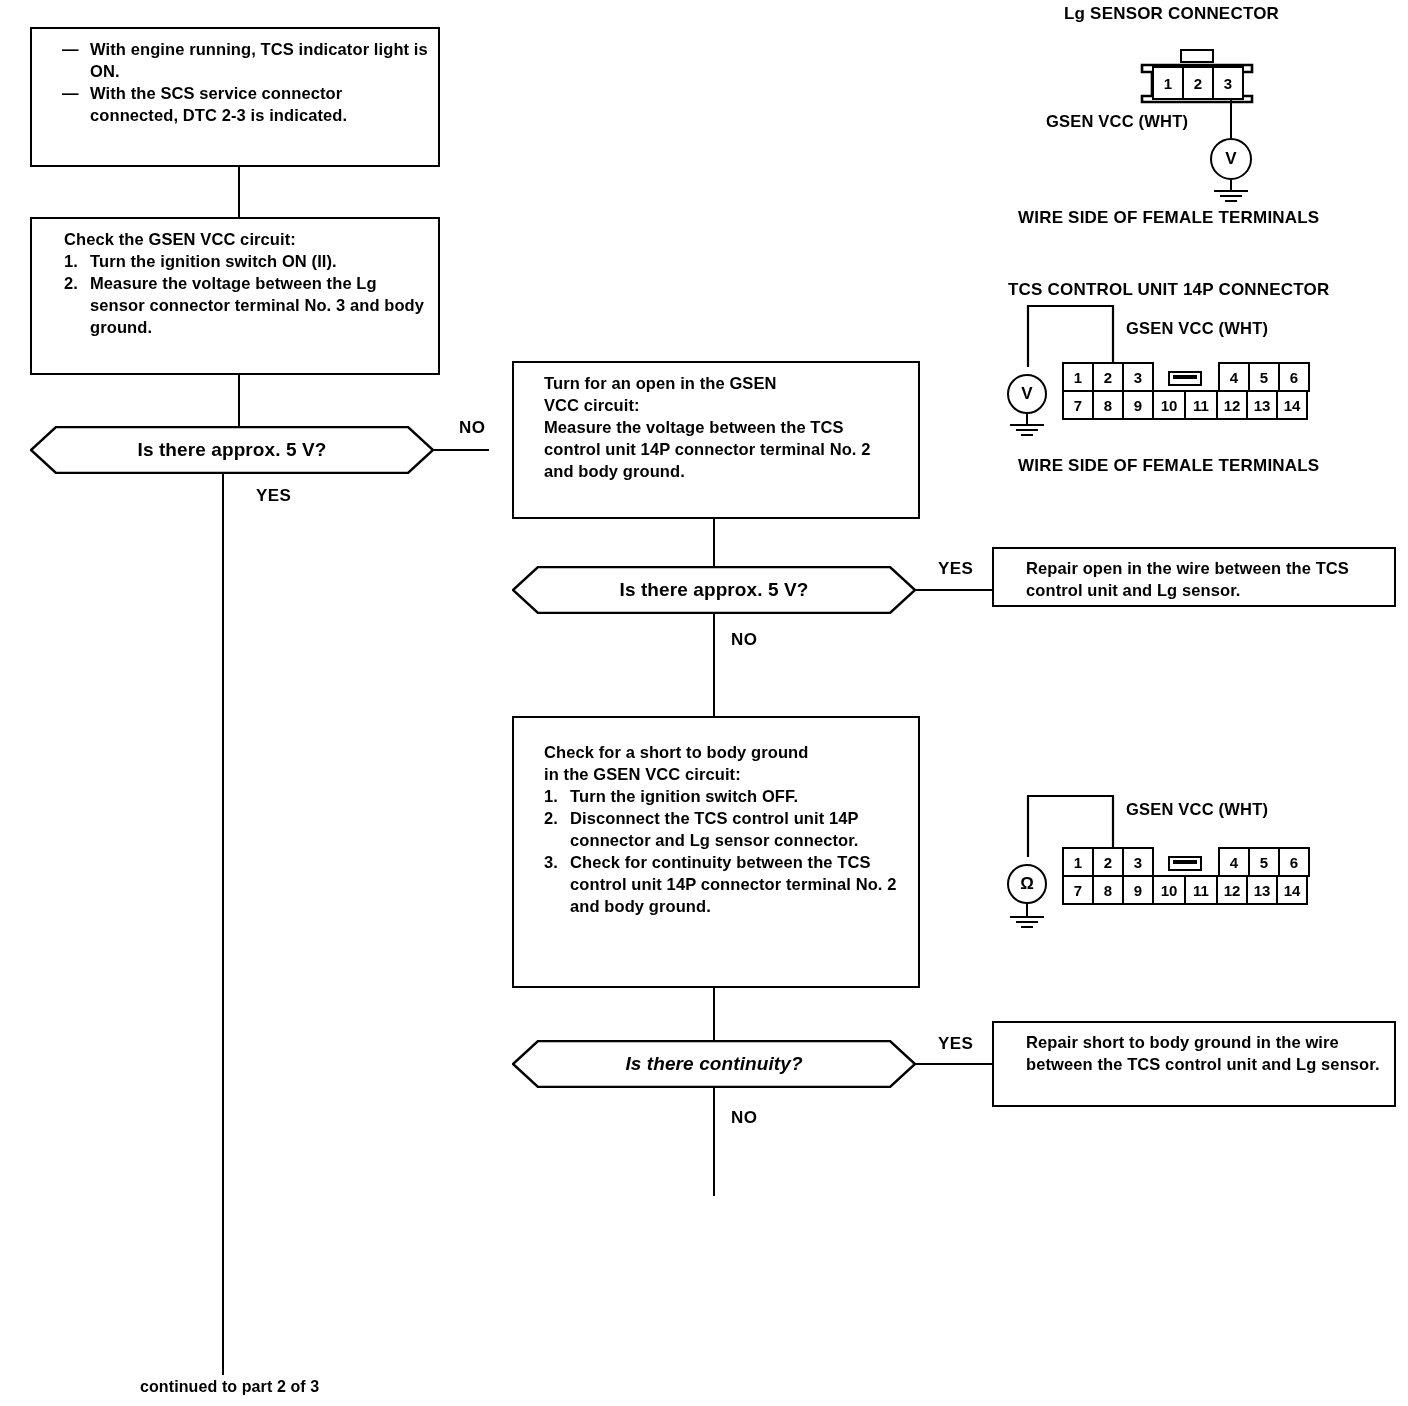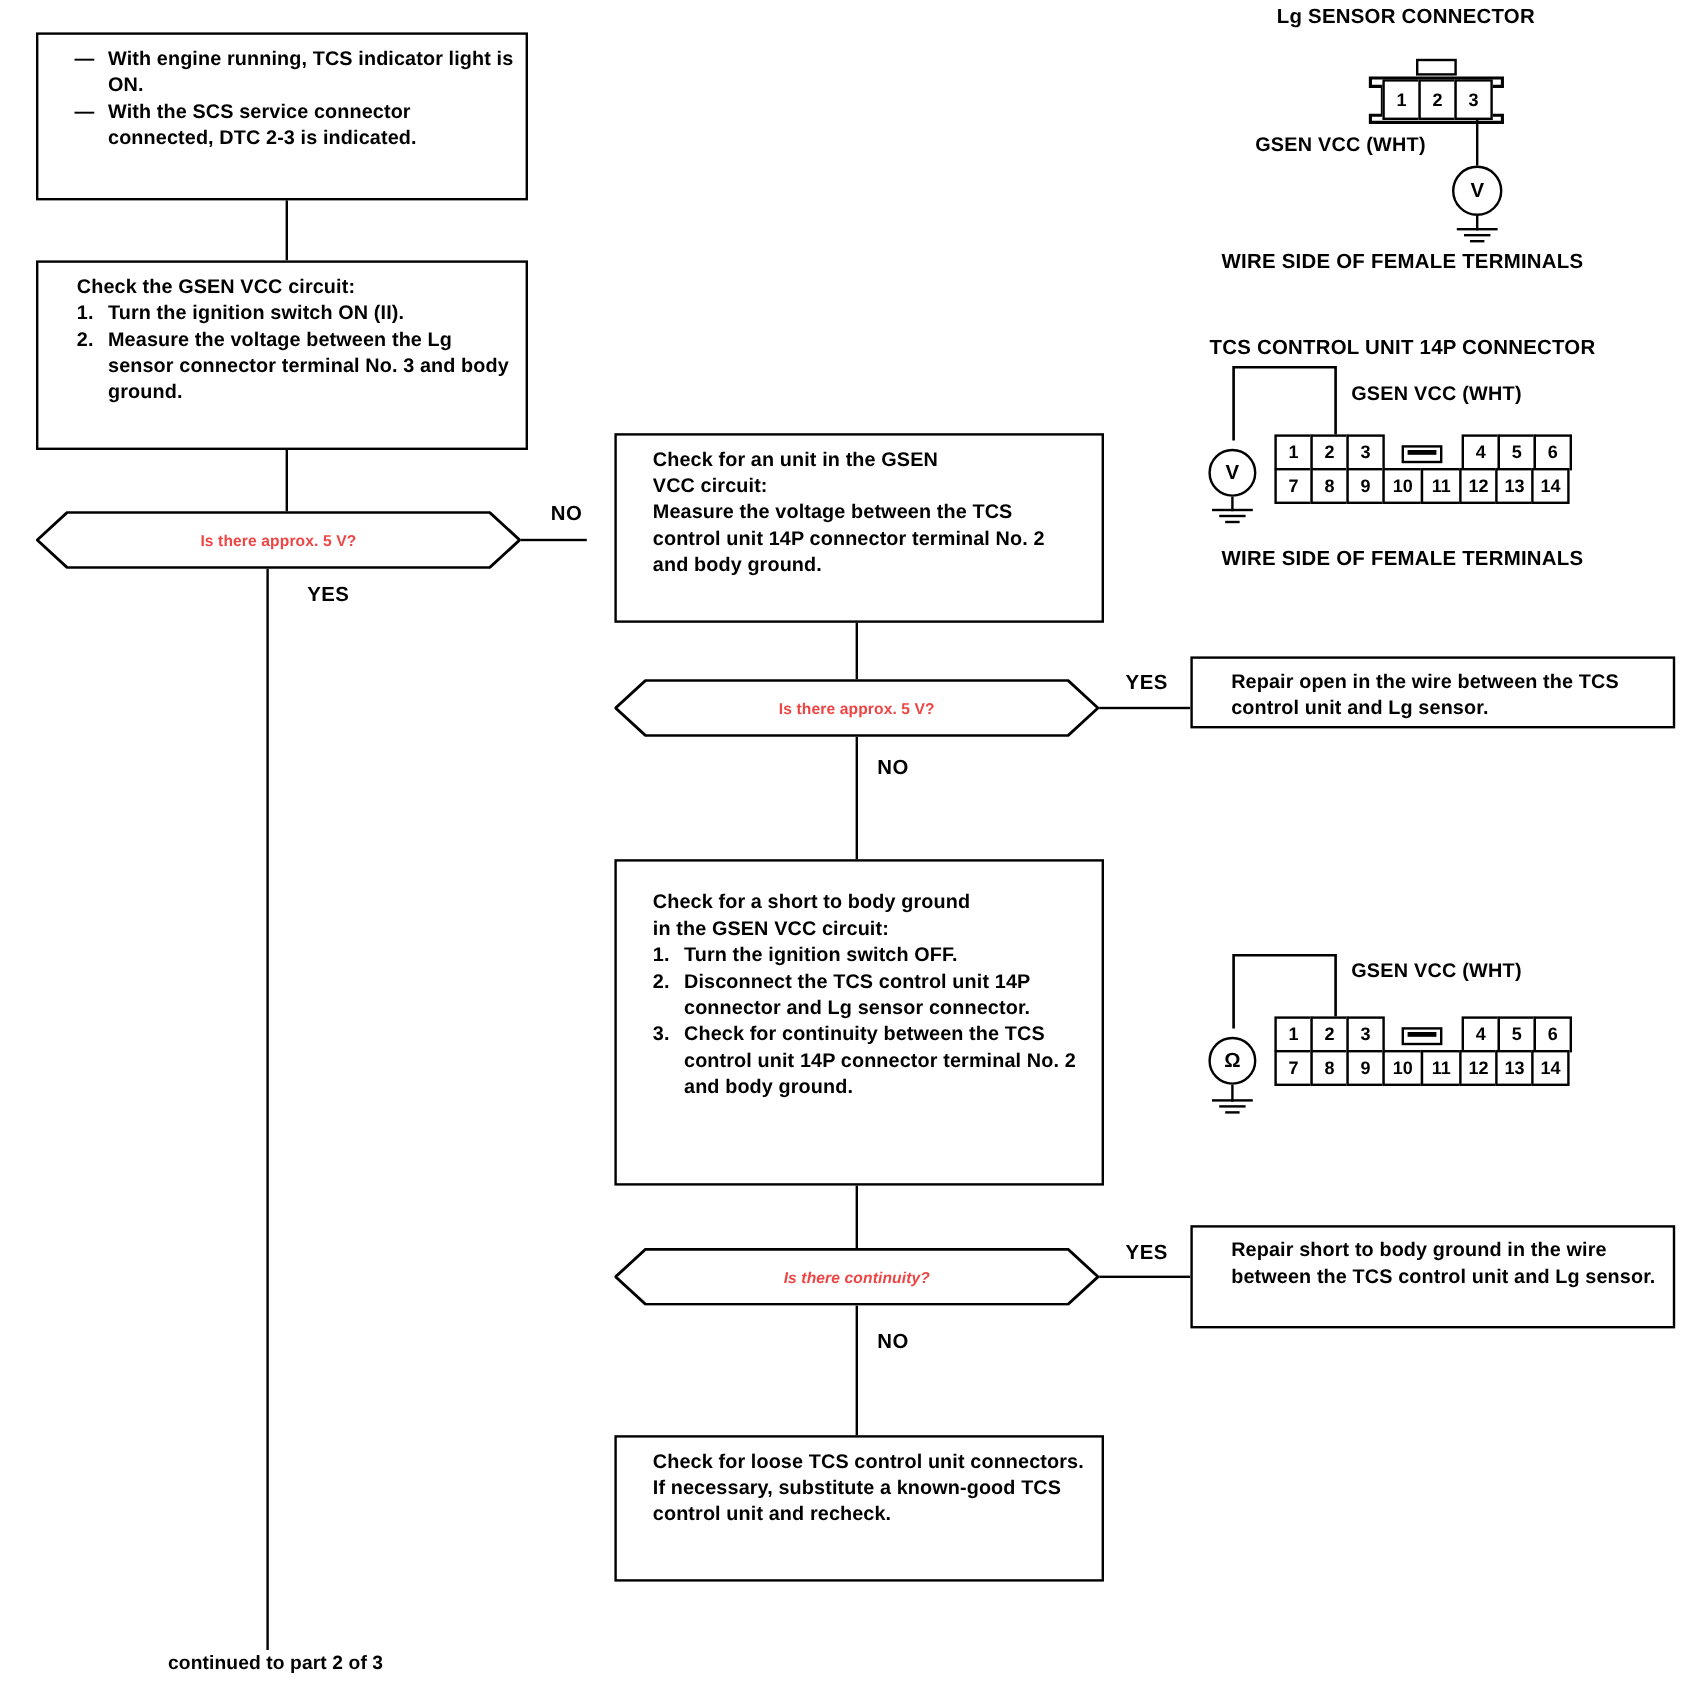--- a/index.html
+++ b/index.html
@@ -34,21 +34,21 @@
   .dlist li{display:flex;margin:0;}
   .dlist li .dash{width:28px;flex:0 0 28px;}
   .dlist li .txt{flex:1 1 auto;}
 
   
   .hex{position:absolute;}
   .hex .hexsvg{position:absolute;inset:0;}
   .hex .hexlabel{
     position:absolute;inset:0;
     display:flex;align-items:center;justify-content:center;
-    font-size:13px;font-weight:bold;color:#ef4444;
+    font-size:19px;font-weight:bold;color:#000000;
     letter-spacing:0.1px;
   }
 
   
   .vline{position:absolute;width:2px;background:#000;}
   .hline{position:absolute;height:2px;background:#000;}
 
   
   .blabel{position:absolute;font-size:17px;font-weight:bold;color:#000;letter-spacing:0.4px;}
 
@@ -138,21 +138,21 @@
   <div class="hline" style="left:434px;top:449px;width:55px;"></div>
   <div class="blabel" style="left:459px;top:418px;">NO</div>
 
   <div class="vline" style="left:222px;top:474px;height:901px;"></div>
   <div class="blabel" style="left:256px;top:486px;">YES</div>
 
   <div class="footnote" style="left:140px;top:1378px;">continued to part 2 of 3</div>
 
   <div class="box" style="left:512px;top:361px;width:408px;height:158px;">
     <div class="pad" style="padding:10px 14px 8px 30px;">
-      <p>Check for an unit in the GSEN</p>
+      <p>Turn for an open in the GSEN</p>
       <p>VCC circuit:</p>
       <p style="font-weight:bold;">Measure the voltage between the TCS control unit 14P connector terminal No. 2 and body ground.</p>
     </div>
   </div>
 
   <div class="vline" style="left:713px;top:519px;height:47px;"></div>
 
   <div class="hex" style="left:512px;top:566px;width:404px;height:48px;">
     <svg class="hexsvg" viewBox="0 0 404 48" preserveAspectRatio="none">
       <polygon points="26,1 378,1 403,24 378,47 26,47 1,24" fill="#ffffff" stroke="#000000" stroke-width="2.4"></polygon>
@@ -207,25 +207,20 @@
 
   <div class="box" style="left:992px;top:1021px;width:404px;height:86px;">
     <div class="pad" style="padding:9px 10px 6px 32px;">
       <p>Repair short to body ground in the wire between the TCS control unit and Lg sensor.</p>
     </div>
   </div>
 
   <div class="vline" style="left:713px;top:1088px;height:108px;"></div>
   <div class="blabel" style="left:731px;top:1108px;">NO</div>
 
-  <div class="box" style="left:512px;top:1196px;width:408px;height:122px;">
-    <div class="pad" style="padding:10px 12px 8px 30px;">
-      <p>Check for loose TCS control unit connectors. If necessary, substitute a known-good TCS control unit and recheck.</p>
-    </div>
-  </div>
 
   <div class="dheading" style="left:1064px;top:4px;">Lg SENSOR CONNECTOR</div>
 
   <div class="tabtop" style="left:1180px;top:49px;width:34px;height:14px;"></div>
 
   <div class="abs" style="left:1140px;top:62px;width:114px;height:42px;">
     <svg width="114" height="42" viewBox="0 0 114 42">
       <path d="M2,3 L2,10 L12,10 L12,34 L2,34 L2,40 L112,40 L112,34 L102,34 L102,10 L112,10 L112,3 Z" fill="none" stroke="#000" stroke-width="2.6"></path>
     </svg>
   </div>

